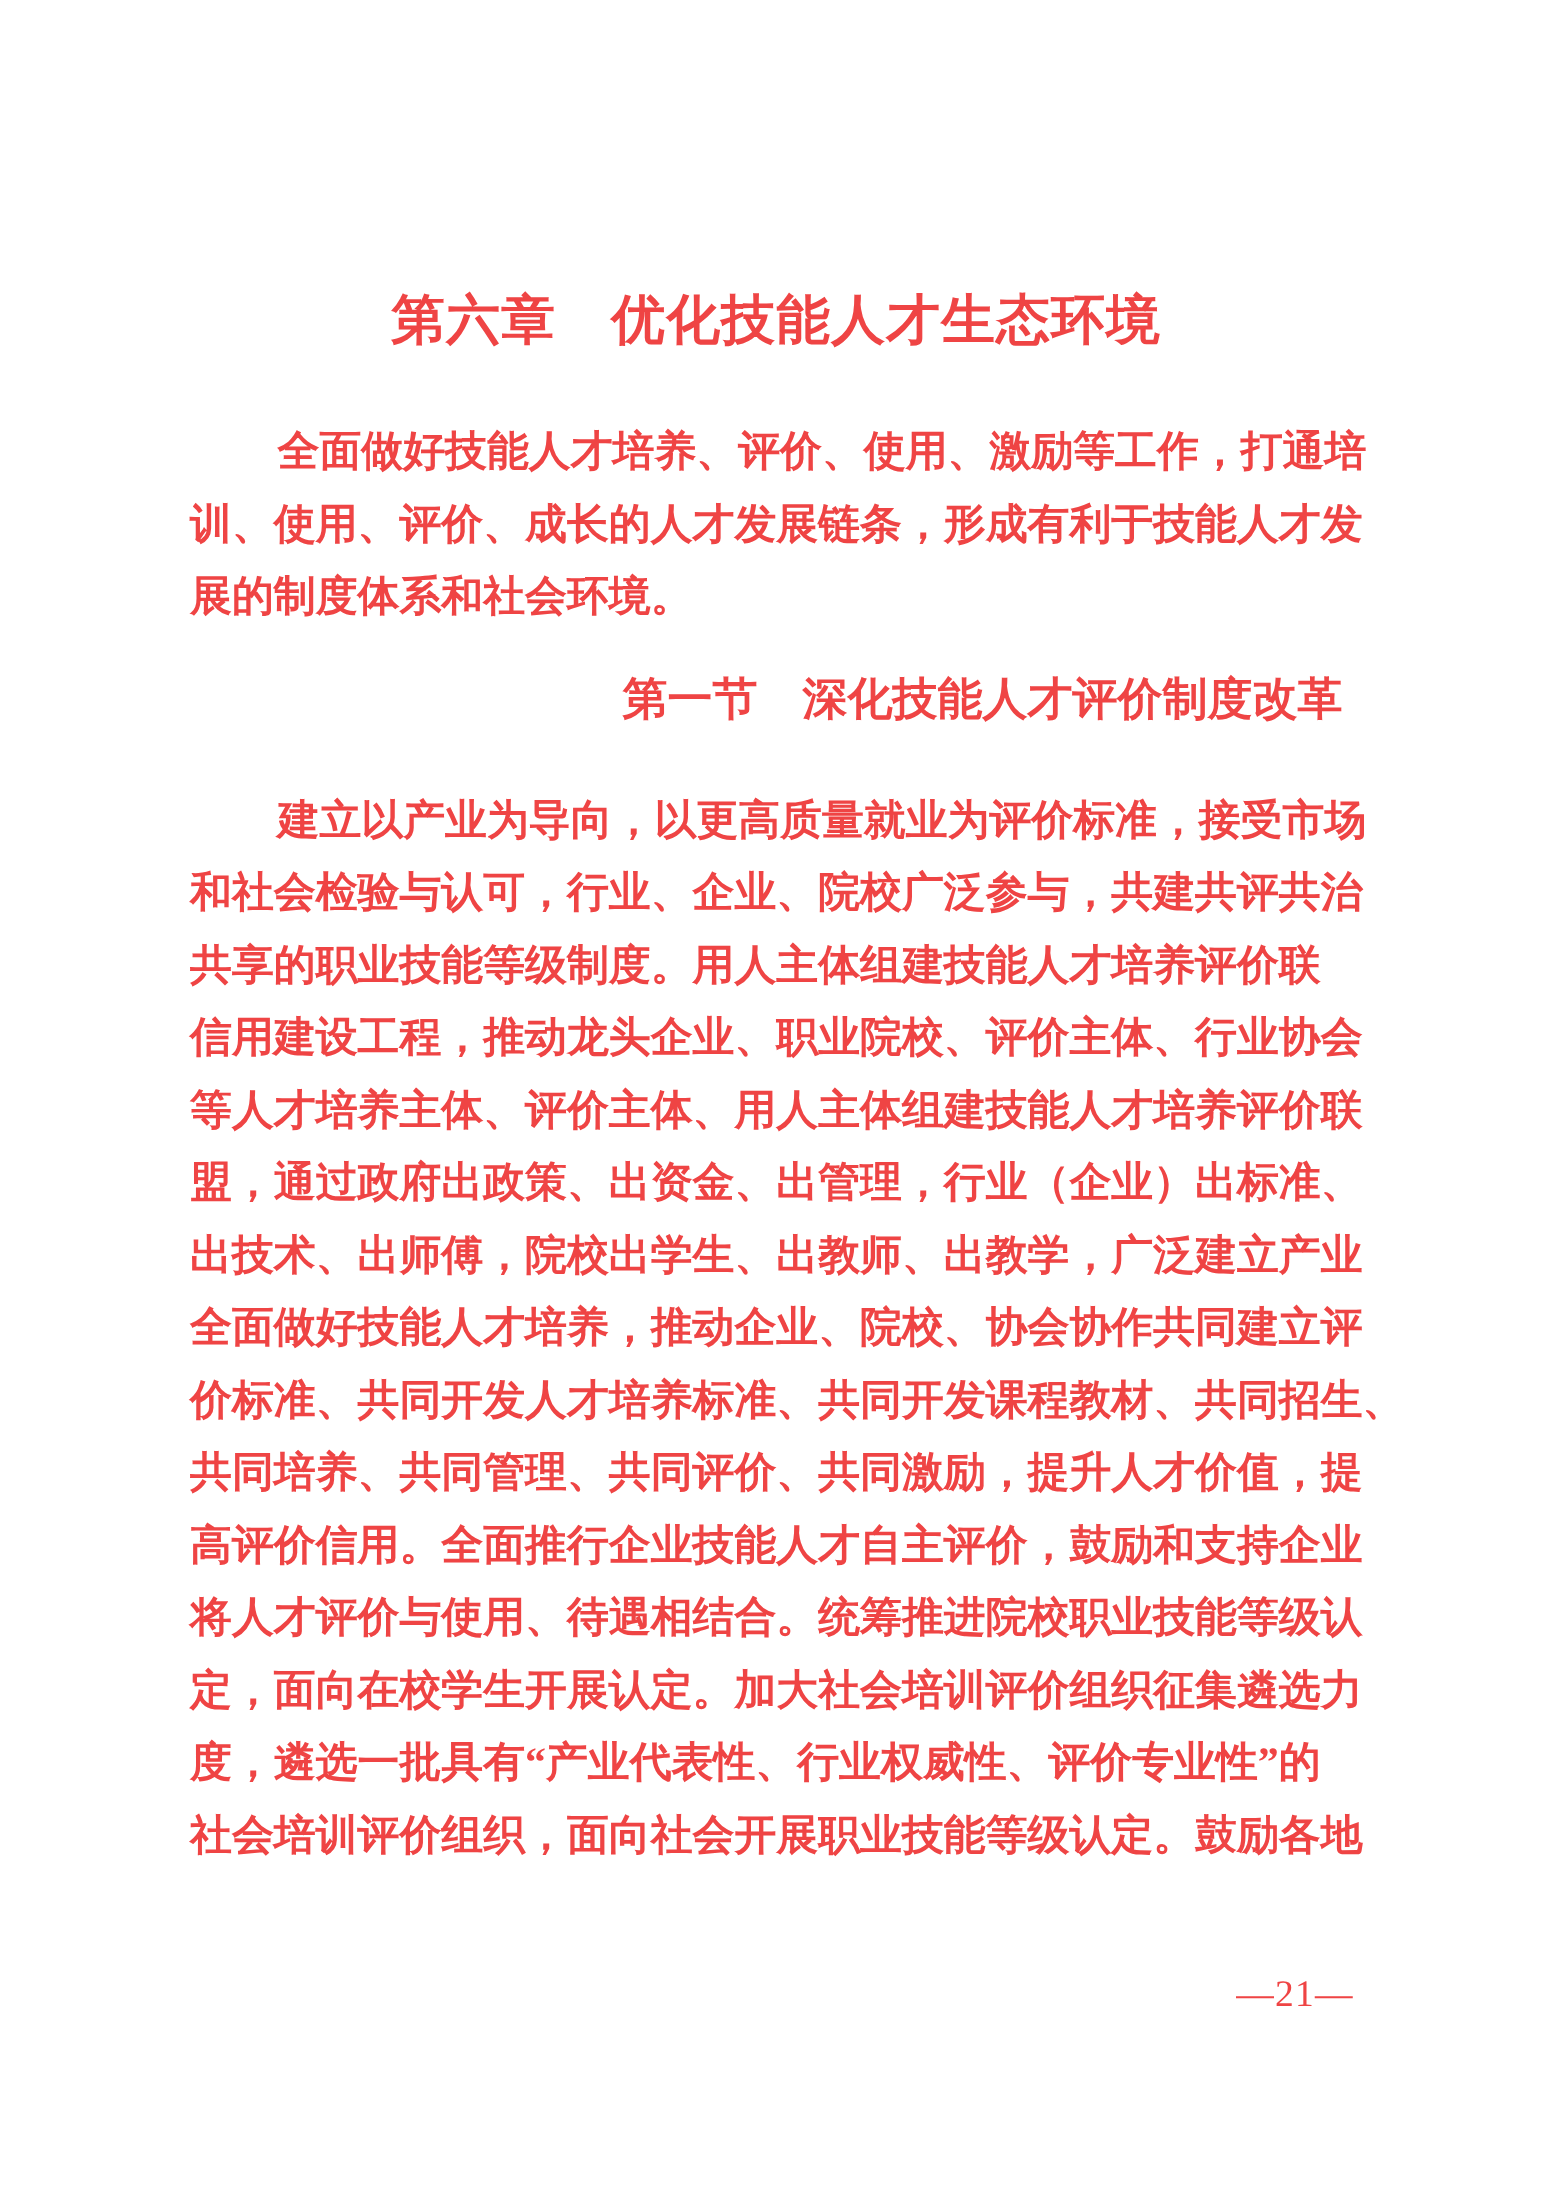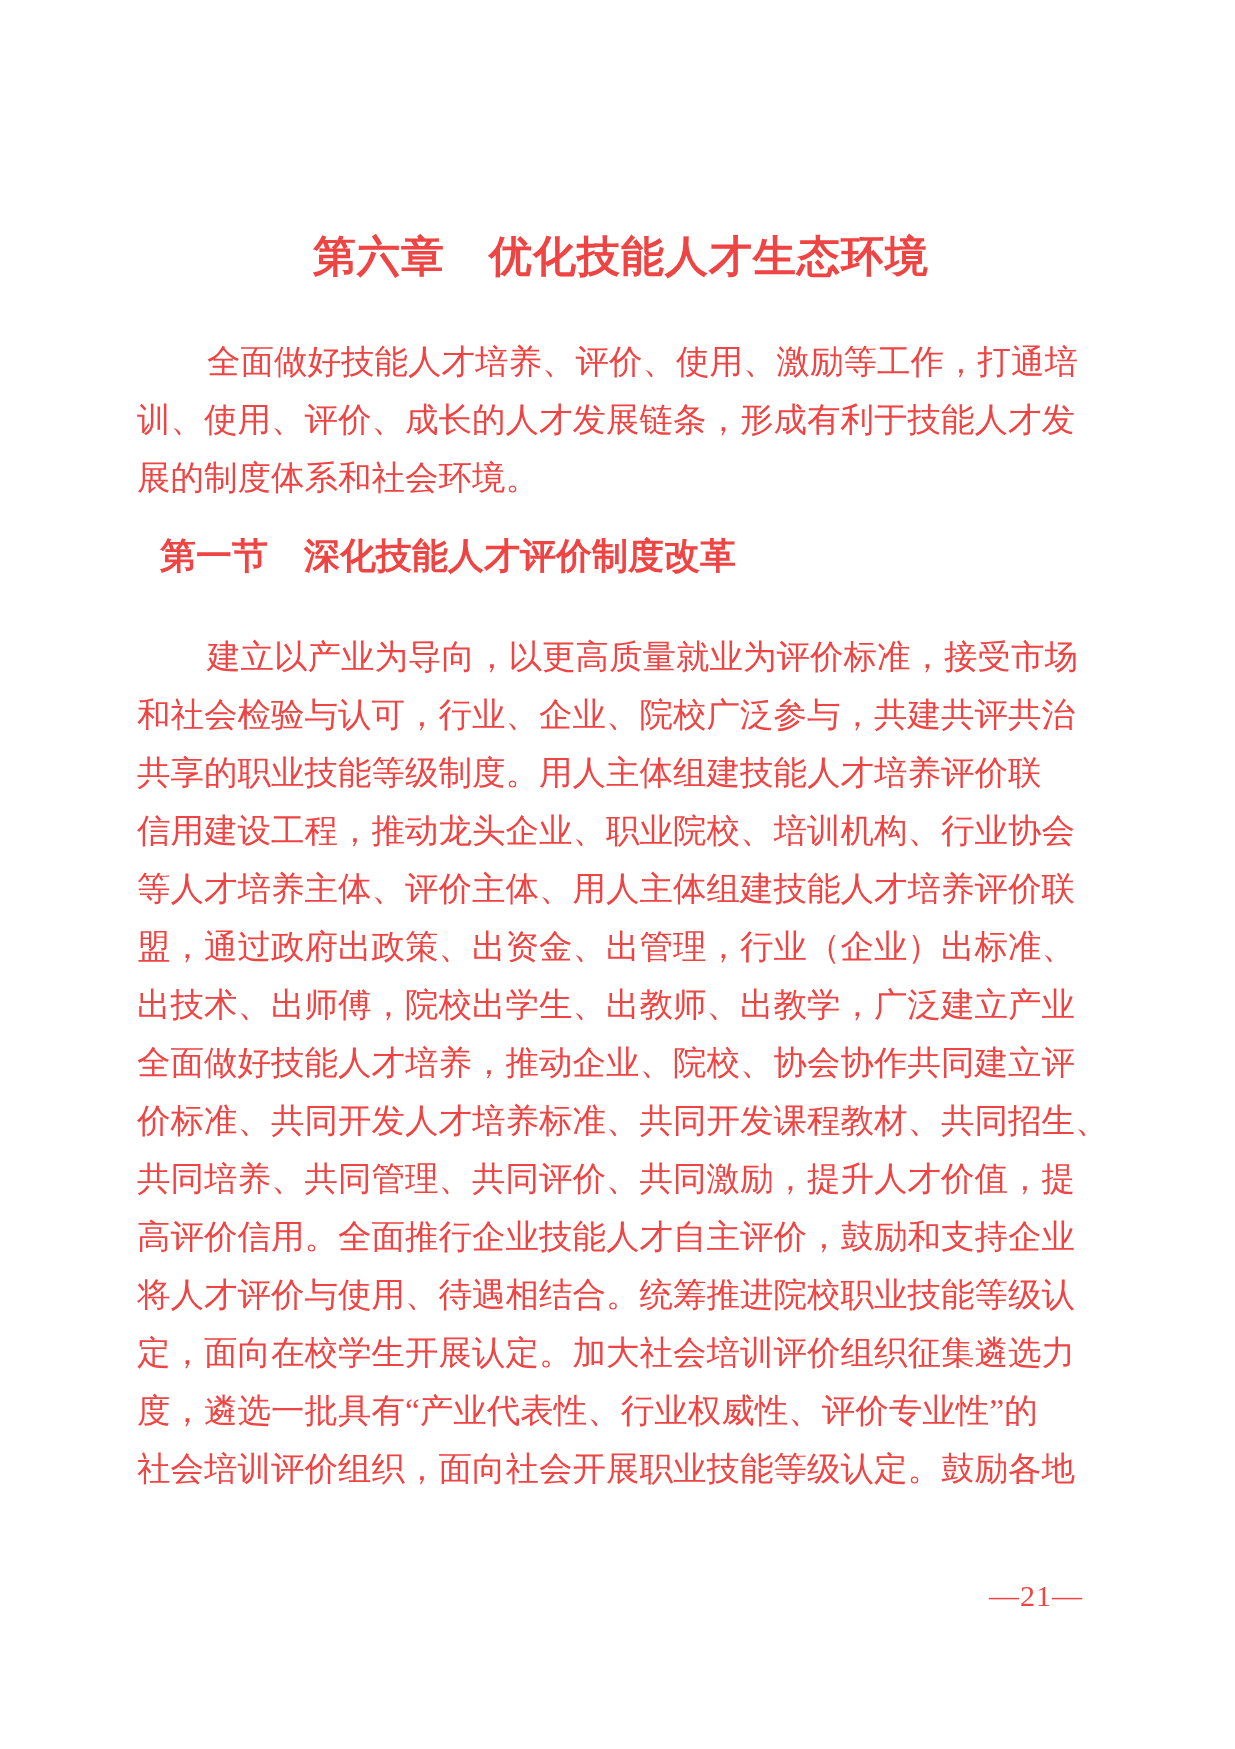--- a/index.html
+++ b/index.html
@@ -24,34 +24,35 @@
     width: 938px;
     text-align: center;
     font-size: 43px;
     font-weight: bold;
     line-height: 62px;
     letter-spacing: 1px;
     white-space: nowrap;
   }
   .section-title {
     position: absolute;
-    left: 160px;
+    left: 136px;
     top: 530px;
     width: 938px;
-    text-align: left;
-    font-family: Liberation Mono, monospace;
+    text-align: right;
+    font-family: Liberation Serif, serif;
     font-size: 36px;
     font-weight: bold;
     line-height: 58px;
     white-space: nowrap;
   }
   .para {
     position: absolute;
-    left: 137px;
+    left: 152px;
     width: 938px;
+    font-weight: bold;
   }
   .para-1 { top: 333px; }
   .para-2 { top: 628px; }
   .line {
     height: 58px;
     line-height: 58px;
     font-size: 33.5px;
     white-space: nowrap;
     letter-spacing: 0;
   }
@@ -81,21 +82,21 @@
     <div class="line">训、使用、评价、成长的人才发展链条，形成有利于技能人才发</div>
     <div class="line">展的制度体系和社会环境。</div>
   </div>
 
   <div class="section-title">第一节　深化技能人才评价制度改革</div>
 
   <div class="para para-2">
     <div class="line indent">建立以产业为导向，以更高质量就业为评价标准，接受市场</div>
     <div class="line">和社会检验与认可，行业、企业、院校广泛参与，共建共评共治</div>
     <div class="line">共享的职业技能等级制度。用人主体组建技能人才培养评价联</div>
-    <div class="line">信用建设工程，推动龙头企业、职业院校、培训机构、行业协会</div>
+    <div class="line">信用建设工程，推动龙头企业、职业院校、评价主体、行业协会</div>
     <div class="line">等人才培养主体、评价主体、用人主体组建技能人才培养评价联</div>
     <div class="line">盟，通过政府出政策、出资金、出管理，行业（企业）出标准、</div>
     <div class="line">出技术、出师傅，院校出学生、出教师、出教学，广泛建立产业</div>
     <div class="line">全面做好技能人才培养，推动企业、院校、协会协作共同建立评</div>
     <div class="line">价标准、共同开发人才培养标准、共同开发课程教材、共同招生、</div>
     <div class="line">共同培养、共同管理、共同评价、共同激励，提升人才价值，提</div>
     <div class="line">高评价信用。全面推行企业技能人才自主评价，鼓励和支持企业</div>
     <div class="line">将人才评价与使用、待遇相结合。统筹推进院校职业技能等级认</div>
     <div class="line">定，面向在校学生开展认定。加大社会培训评价组织征集遴选力</div>
     <div class="line">度，遴选一批具有“产业代表性、行业权威性、评价专业性”的</div>

